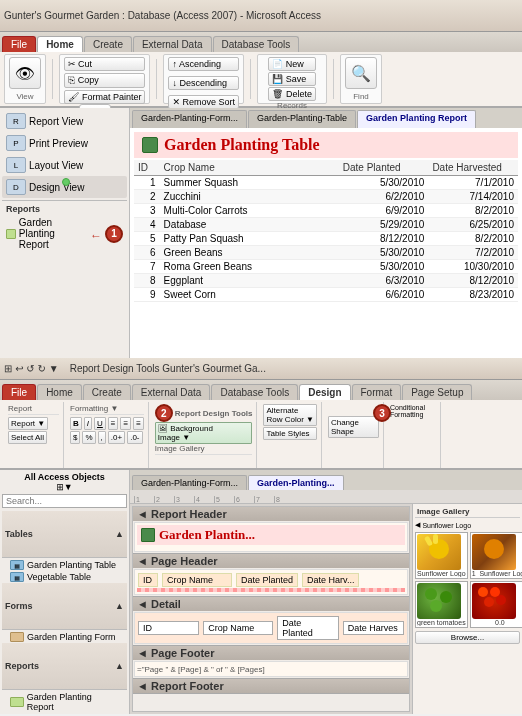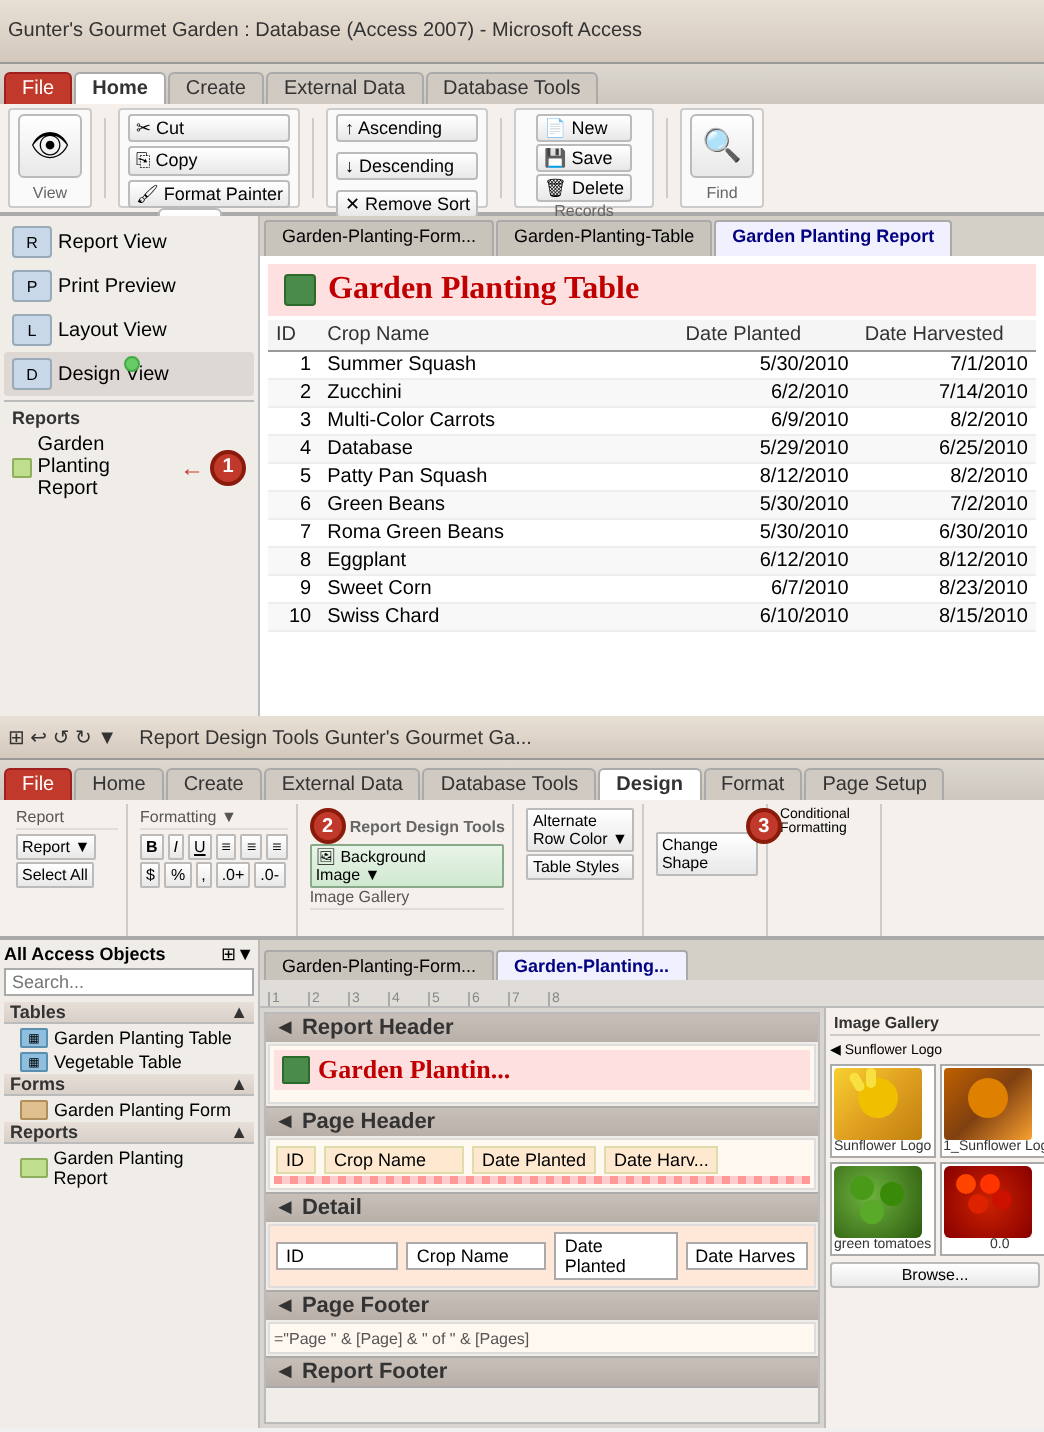--- a/index.html
+++ b/index.html
@@ -75,21 +75,21 @@
     .ribbon-section { border-right: 1px solid #ccc; padding: 2px 4px; min-width: 60px; height: 66px; display: flex; flex-direction: column; }
     .ribbon-section-title { font-size: 8px; color: #555; border-bottom: 1px solid #ddd; margin-bottom: 2px; padding-bottom: 1px; }
     .ribbon-row { display: flex; gap: 2px; align-items: center; margin-bottom: 1px; }
     .rb-btn { font-size: 8px; background: linear-gradient(to bottom, #fff, #e8e8e8); border: 1px solid #bbb; padding: 1px 2px; cursor: pointer; border-radius: 1px; }
 
     .main-area-bottom { display: flex; height: calc(358px - 114px); }
 
     
     .sidebar-bottom { width: 130px; background: #f0ece8; border-right: 1px solid #bbb; padding: 2px; }
     .sidebar-search { width: 100%; font-size: 9px; padding: 1px 3px; border: 1px solid #aaa; margin-bottom: 3px; }
-    .sidebar-section { font-size: 9px; font-weight: bold; color: #333; padding: 0 3px; border-bottom: 1px solid #bbb; background: linear-gradient(to bottom, #e8e0d8, #d8d0c8); margin-bottom: 1px; cursor: pointer; display: flex; align-items: center; justify-content: space-between; }
+    .sidebar-section { font-size: 9px; font-weight: bold; color: #333; padding: 18px 3px; border-bottom: 1px solid #bbb; background: linear-gradient(to bottom, #e8e0d8, #d8d0c8); margin-bottom: 1px; cursor: pointer; display: flex; align-items: center; justify-content: space-between; }
     .sidebar-item-b { display: flex; align-items: center; gap: 3px; padding: 1px 8px; font-size: 9px; cursor: pointer; }
     .table-icon { width: 14px; height: 10px; background: #8fbfdf; border: 1px solid #5a8faf; border-radius: 1px; display: flex; align-items: center; justify-content: center; font-size: 6px; }
     .form-icon { width: 14px; height: 10px; background: #dfbf8f; border: 1px solid #af8f5a; border-radius: 1px; }
     .report-icon { width: 14px; height: 10px; background: #bfdf8f; border: 1px solid #8faf5a; border-radius: 1px; }
 
     
     .doc-area-bottom { flex: 1; background: #e0dcd8; display: flex; flex-direction: column; overflow: hidden; }
     .doc-tabs-bottom { height: 20px; display: flex; background: #d4d0c8; padding: 2px 2px 0; gap: 1px; align-items: flex-end; }
 
     
@@ -276,39 +276,33 @@
               <tr>
         <td class="col-id">6</td>
         <td class="col-crop">Green Beans</td>
         <td class="col-planted">5/30/2010</td>
         <td class="col-harvested">7/2/2010</td>
       </tr>
               <tr>
         <td class="col-id">7</td>
         <td class="col-crop">Roma Green Beans</td>
         <td class="col-planted">5/30/2010</td>
-        <td class="col-harvested">6/30/2010</td>
+        <td class="col-harvested">10/30/2010</td>
       </tr>
               <tr>
         <td class="col-id">8</td>
         <td class="col-crop">Eggplant</td>
-        <td class="col-planted">6/12/2010</td>
+        <td class="col-planted">6/3/2010</td>
         <td class="col-harvested">8/12/2010</td>
       </tr>
               <tr>
         <td class="col-id">9</td>
         <td class="col-crop">Sweet Corn</td>
-        <td class="col-planted">6/7/2010</td>
+        <td class="col-planted">6/6/2010</td>
         <td class="col-harvested">8/23/2010</td>
-      </tr>
-              <tr>
-        <td class="col-id">10</td>
-        <td class="col-crop">Swiss Chard</td>
-        <td class="col-planted">6/10/2010</td>
-        <td class="col-harvested">8/15/2010</td>
       </tr>
             </tbody>
         </table>
       </div>
     </div>
   </div>
 </div>
 
 <div class="bottom-half">
 
@@ -390,21 +384,21 @@
     </div>
 
     <div class="ribbon-section" style="min-width:55px;">
       <div style="font-size:7px;">Conditional<br>Formatting</div>
     </div>
   </div>
 
   <div class="main-area-bottom">
 
     <div class="sidebar-bottom">
-      <div style="display:flex;justify-content:space-between;align-items:center;margin-bottom:2px;">
+      <div style="display:flex;justify-content:space-between;align-items:center;margin-bottom:2px;flex-direction:column;">
         <span style="font-size:9px;font-weight:bold;">All Access Objects</span>
         <span style="font-size:9px;">⊞▼</span>
       </div>
       <input type="text" class="sidebar-search" placeholder="Search..." style="">
 
       <div class="sidebar-section">
         <span>Tables</span>
         <span>▲</span>
       </div>
       <div class="sidebar-item-b">

